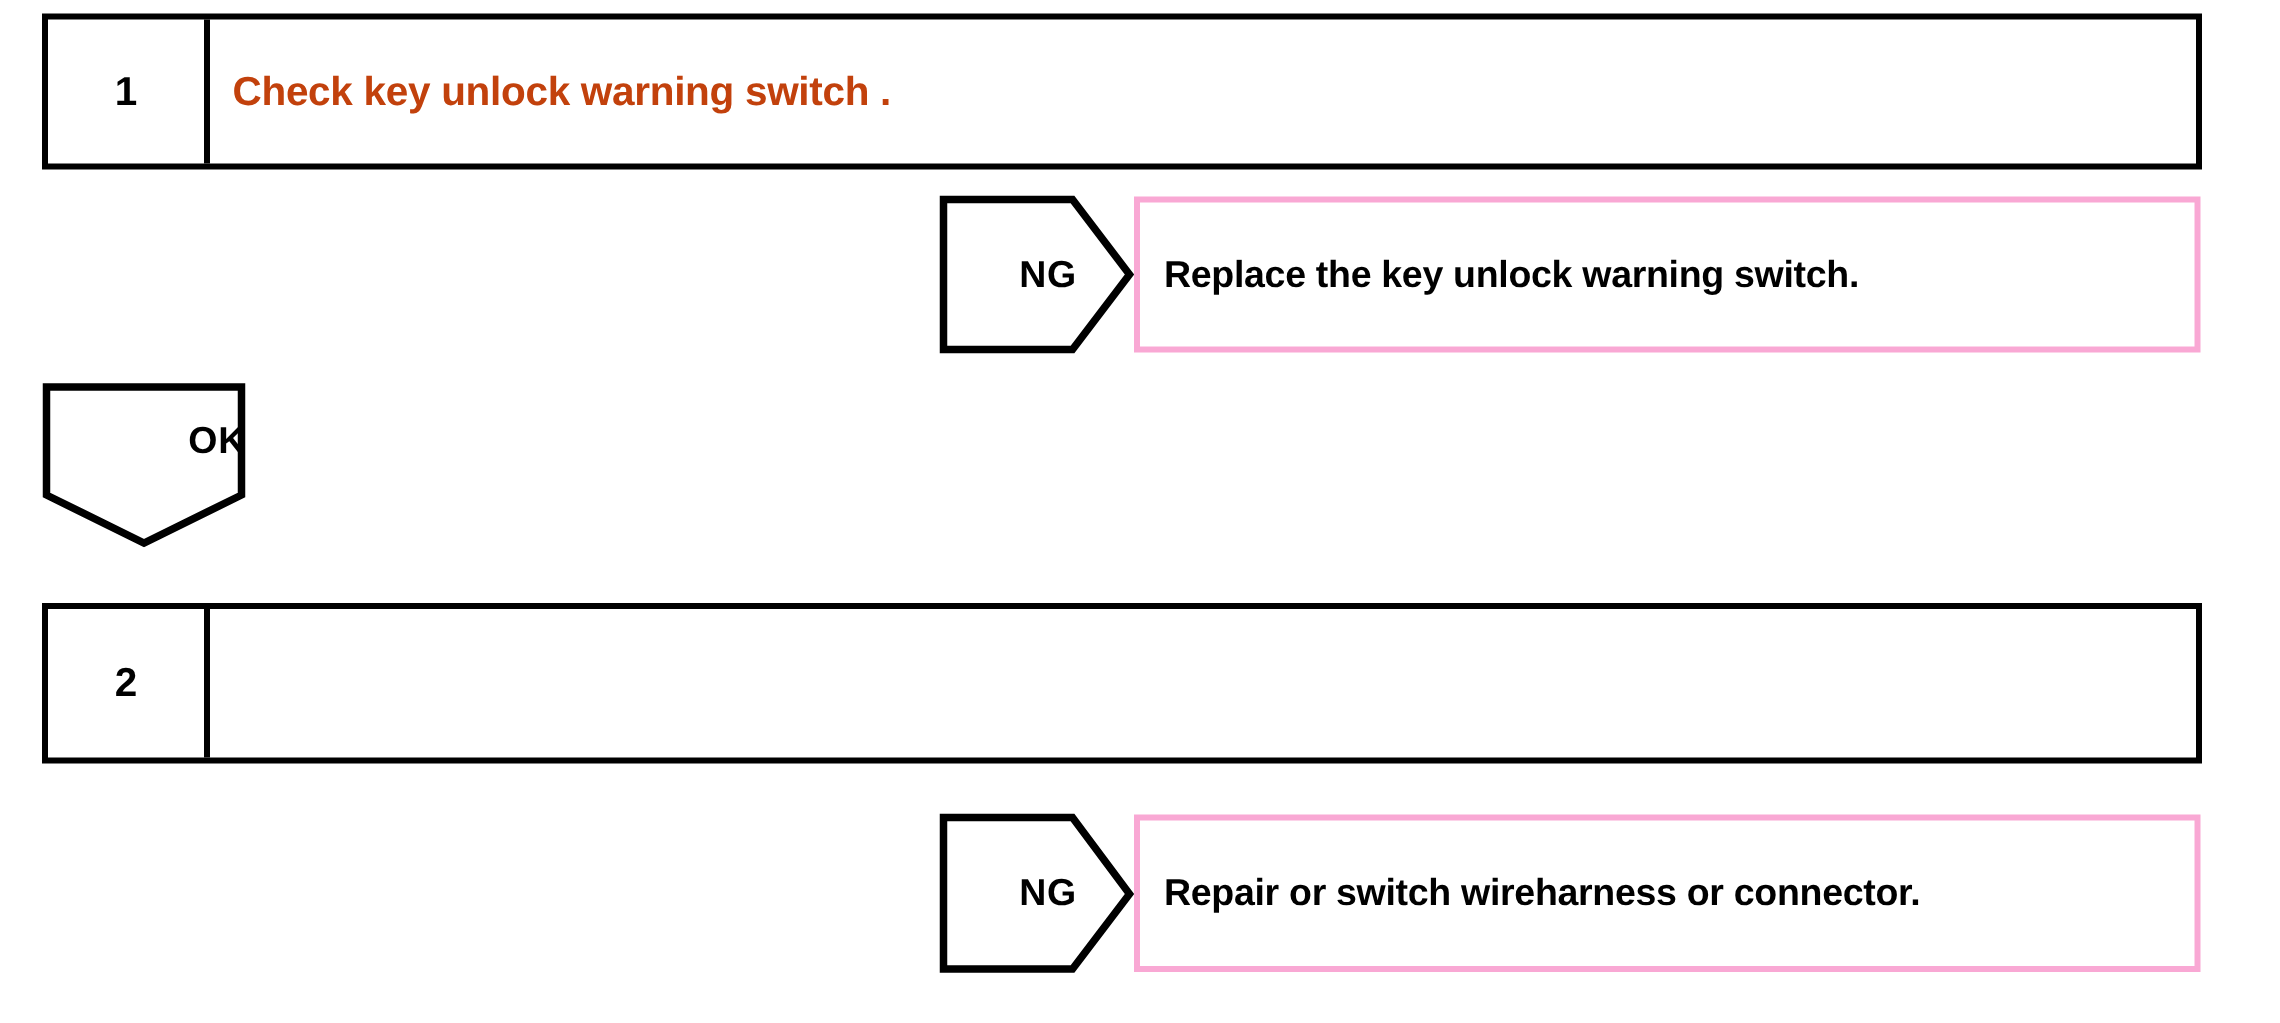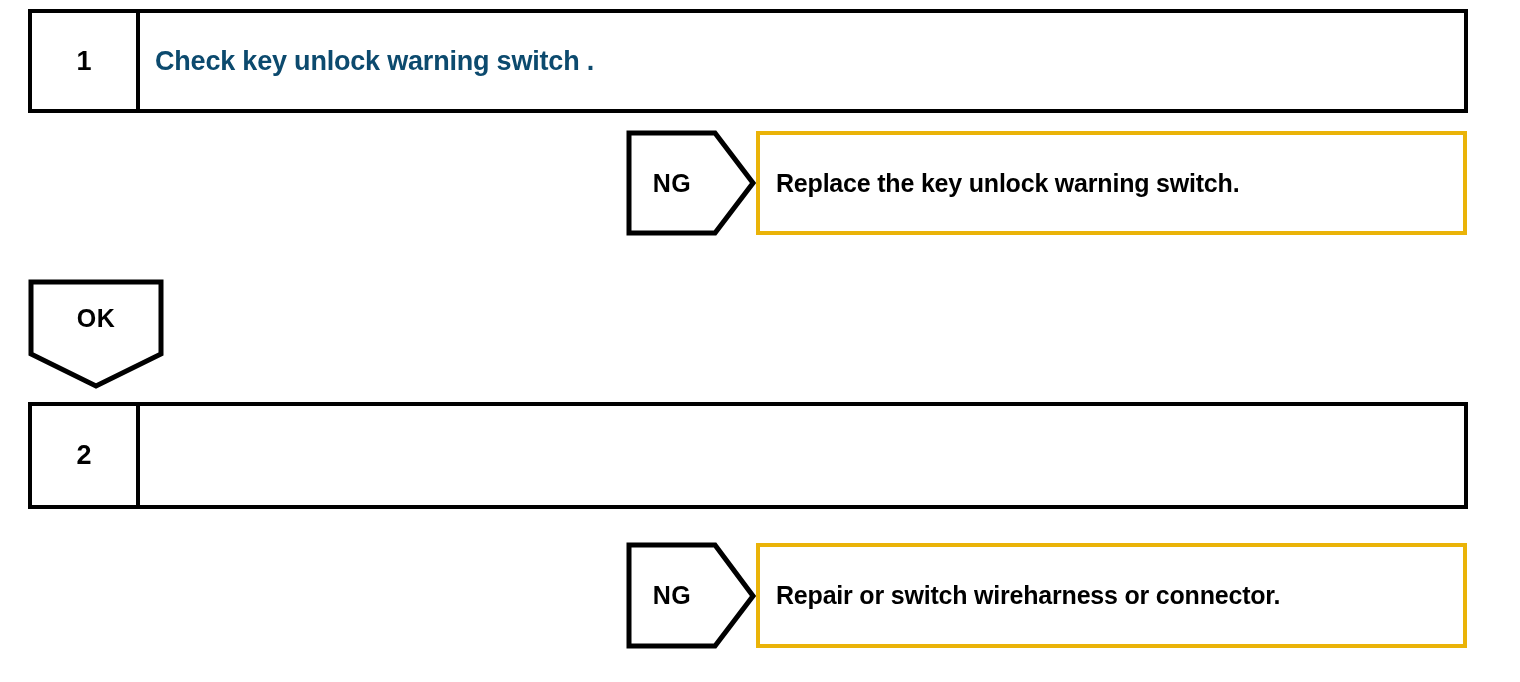--- a/index.html
+++ b/index.html
@@ -43,47 +43,47 @@
     letter-spacing: 0px;
   }
   .step-text {
     flex: 1 1 auto;
     display: flex;
     align-items: center;
     padding-left: 15px;
     padding-right: 10px;
     font-size: 27px;
     font-weight: bold;
-    color: #0c4a6e;
+    color: #c2410c;
     line-height: 1.12;
     letter-spacing: -0.2px;
   }
 
   
   .result-box {
     position: absolute;
     box-sizing: border-box;
-    border: 4px solid #eab308;
+    border: 4px solid #f9a8d4;
     background: #ffffff;
     display: flex;
     align-items: center;
     padding-left: 16px;
     padding-right: 10px;
     font-size: 25px;
     font-weight: bold;
     color: #000000;
     letter-spacing: -0.2px;
   }
 
   
   .arrow {
     position: absolute;
     display: flex;
     align-items: center;
-    justify-content: center;
+    justify-content: flex-end;
   }
   .arrow svg {
     position: absolute;
     left: 0;
     top: 0;
     display: block;
   }
   .arrow-label {
     position: relative;
     font-size: 25px;
@@ -113,21 +113,21 @@
     <svg width="130" height="106" viewBox="0 0 130 106">
       <polygon points="3,3 89,3 127,53 89,103 3,103" fill="#ffffff" stroke="#000000" stroke-width="5" stroke-linejoin="miter"></polygon>
     </svg>
     <span class="arrow-label">NG</span>
   </div>
 
   <div class="result-box" style="left:756px; top:131px; width:711px; height:104px;">
     <span>Replace the key unlock warning switch.</span>
   </div>
 
-  <div class="arrow arrow-down" style="left:28px; top:255px; width:136px; height:110px;margin-top:24px;">
+  <div class="arrow arrow-down" style="left:28px; top:255px; width:136px; height:110px;">
     <svg width="136" height="110" viewBox="0 0 136 110">
       <polygon points="3,3 133,3 133,75 68,107 3,75" fill="#ffffff" stroke="#000000" stroke-width="5" stroke-linejoin="miter"></polygon>
     </svg>
     <span class="arrow-label">OK</span>
   </div>
 
   <div class="step-box" style="left:28px; top:402px; width:1440px; height:107px;">
     <div class="step-num">2</div>
   </div>
 

